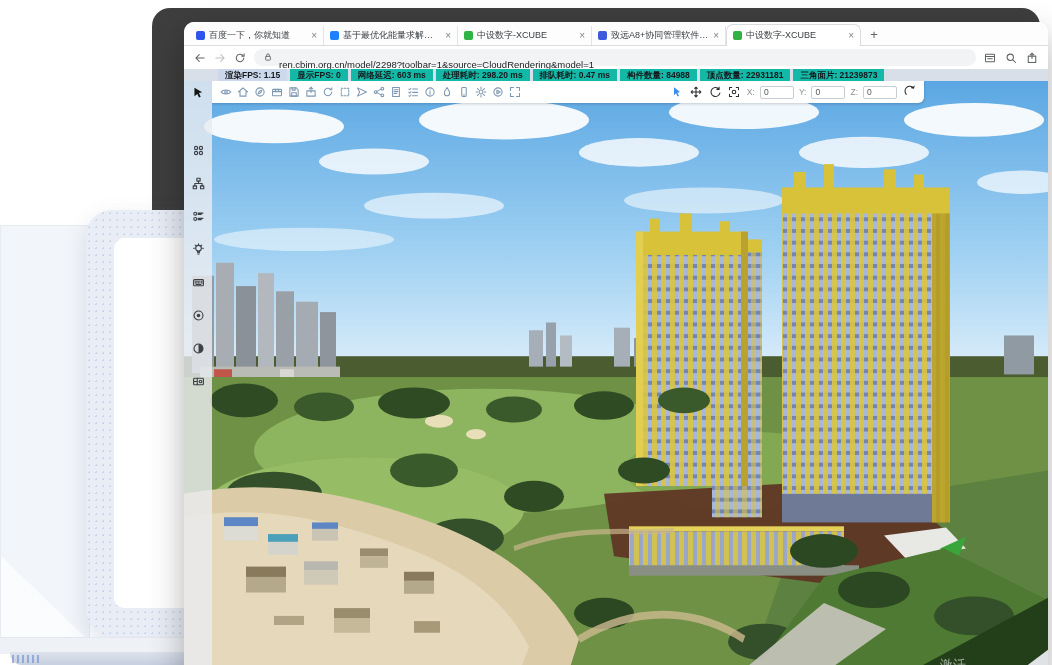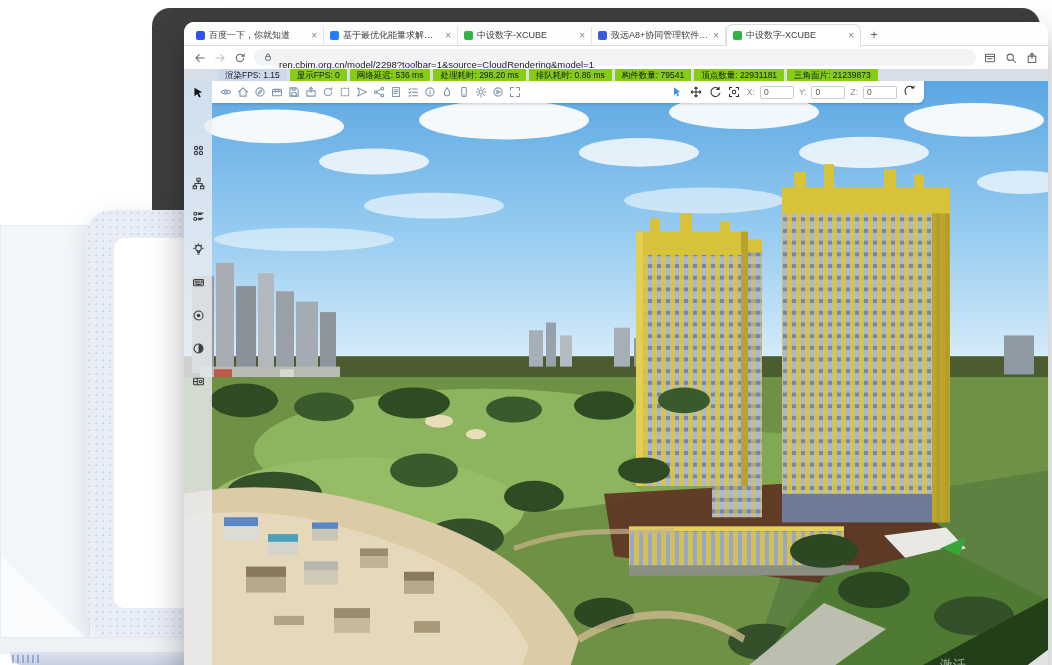--- a/index.html
+++ b/index.html
@@ -45,22 +45,22 @@
   .nav-ic{color:#5f6368;}
   .nav-ic.dim{color:#bdc1c6;}
   .omnibox{flex:1;height:17px;background:#f1f3f4;border-radius:9px;display:flex;align-items:center;
            gap:6px;padding:0 9px;font-size:9.5px;color:#202124;min-width:0;}
   .omnibox .ic{color:#5f6368;}
   .omnibox .ic svg{width:10px;height:10px;}
   .url-text{white-space:nowrap;overflow:hidden;text-overflow:ellipsis;margin-top:14px;}
   .action-ic{color:#5f6368;}
   
   .stats{height:12px;background:#d9dfe8;display:flex;align-items:stretch;gap:3px;
-         padding-left:34px;overflow:hidden;flex:0 0 auto;}
-  .chip{background:#84cc16;font-size:8.5px;line-height:12px;padding:0 7px;color:#15181c;white-space:nowrap;}
+         padding-left:34px;overflow:hidden;flex:0 0 auto;font-weight:bold;}
+  .chip{background:#14b8a6;font-size:8.5px;line-height:12px;padding:0 7px;color:#15181c;white-space:nowrap;}
   .chip:first-child{background:#ccd9ec;}
   
   .viewer{position:relative;flex:1;overflow:hidden;}
   .scene{position:absolute;inset:0;width:100%;height:100%;}
   .side{position:absolute;left:0;top:0;bottom:0;width:28px;background:rgba(233,236,240,.82);
         display:flex;flex-direction:column;align-items:center;z-index:6;}
   .side-back{height:22px;width:100%;display:flex;align-items:center;justify-content:center;color:#151515;}
   .side-back svg{width:13px;height:13px;}
   .side-icons{margin-top:41px;display:flex;flex-direction:column;gap:20px;color:#3d4045;}
   .side-icons .ic svg{width:13px;height:13px;}
@@ -167,24 +167,24 @@
             <rect x="3" y="5.5" width="10" height="8.5"></rect>
             <path d="M8 1.5v7M5.8 3.5L8 1.5l2.2 2"></path>
           </svg>
         </span>
       </span>
   </div>
 
   <div class="stats" id="stats-chips">
       <span class="chip">渲染FPS: 1.15</span>
       <span class="chip">显示FPS: 0</span>
-      <span class="chip">网络延迟: 536 ms</span>
+      <span class="chip">网络延迟: 603 ms</span>
       <span class="chip">处理耗时: 298.20 ms</span>
-      <span class="chip">排队耗时: 0.86 ms</span>
-      <span class="chip">构件数量: 79541</span>
+      <span class="chip">排队耗时: 0.47 ms</span>
+      <span class="chip">构件数量: 84988</span>
       <span class="chip">顶点数量: 22931181</span>
       <span class="chip">三角面片: 21239873</span>
     </div>
 
   <div class="viewer">
 
     <svg class="scene" viewBox="0 0 864 466" preserveAspectRatio="none">
       <defs>
         <linearGradient id="sky" x1="0" y1="0" x2="0" y2="1">
           <stop offset="0" stop-color="#5ba7e3"></stop>

